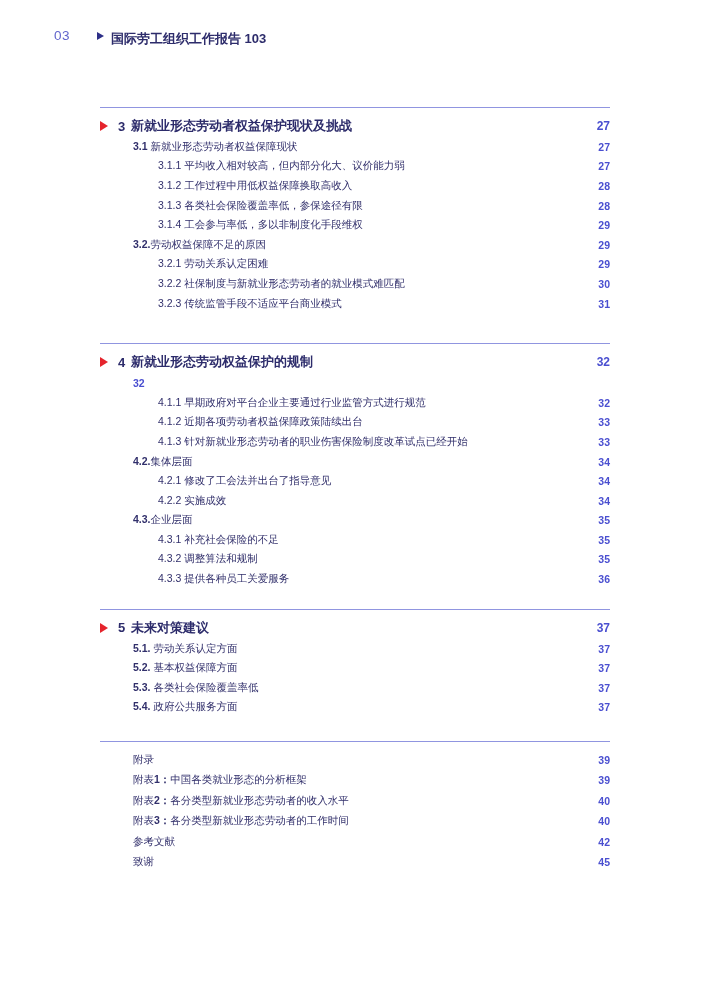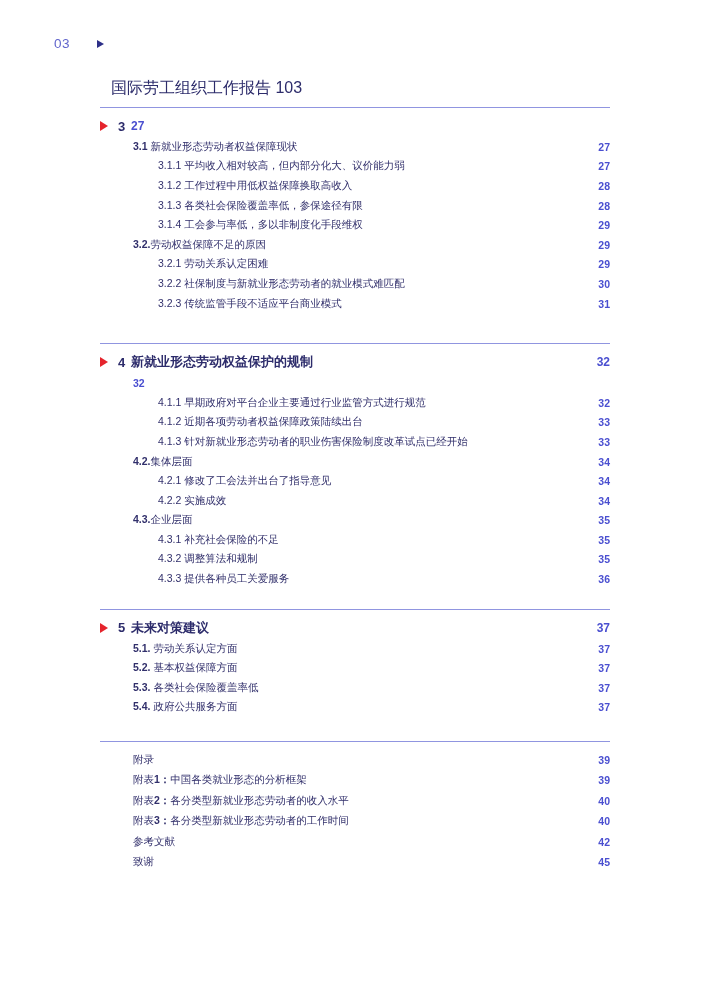--- a/index.html
+++ b/index.html
@@ -13,36 +13,36 @@
   html,body{background:#ffffff;}
   body{
     width:710px;height:1004px;
     font-family:"Liberation Sans","DejaVu Sans",sans-serif;
     color:var(--text_navy);
     position:relative;
     overflow:hidden;
   }
   
   .page-header{
-    position:absolute;top:36px;left:0;width:710px;height:20px;
+    position:absolute;top:28px;left:0;width:710px;height:20px;
   }
   .hdr-pagenum{
     position:absolute;left:54px;top:0;
     font-size:13.5px;color:var(--header_num_blue);letter-spacing:0.5px;
   }
   .hdr-tri{
     position:absolute;left:97px;top:4px;
     width:0;height:0;
     border-top:4.5px solid transparent;
     border-bottom:4.5px solid transparent;
     border-left:7px solid #2d2f88;
   }
   .hdr-title{
     position:absolute;left:111px;top:2px;
-    font-size:16px;font-weight:400;color:#2d2c6b;margin-top:40px;
+    font-size:13px;font-weight:700;color:#2d2c6b;
   }
   
   .toc{
     position:absolute;top:107px;left:100px;width:510px;
   }
   .rule{
     border-top:1.5px solid var(--rule_blue);
     margin-bottom:7px;
   }
   .chapter-row{
@@ -81,20 +81,21 @@
   <span class="hdr-title">国际劳工组织工作报告 103</span>
 </header>
 
 <main class="toc">
 
   <section class="toc-section sec-3">
     <div class="rule"></div>
     <div class="chapter-row">
       <span class="tri"></span>
       <span class="ch-num">3</span>
+      <span class="ch-title">新就业形态劳动者权益保护现状及挑战</span>
       <span class="ch-page">27</span>
     </div>
     <div class="rows">
   <div class="toc-row lvl2">
     <span class="row-text"><span class="pre"></span><span class="num">3.1 </span><span class="txt">新就业形态劳动者权益保障现状</span></span>
     <span class="row-page">27</span>
   </div>
 
   <div class="toc-row lvl3">
     <span class="row-text"><span class="pre"></span><span class="num"></span><span class="txt">3.1.1 平均收入相对较高，但内部分化大、议价能力弱</span></span>

